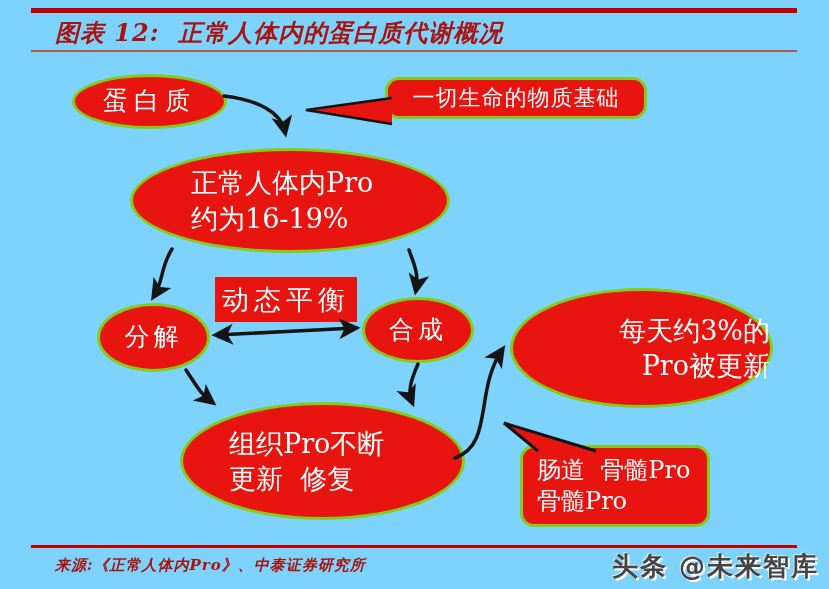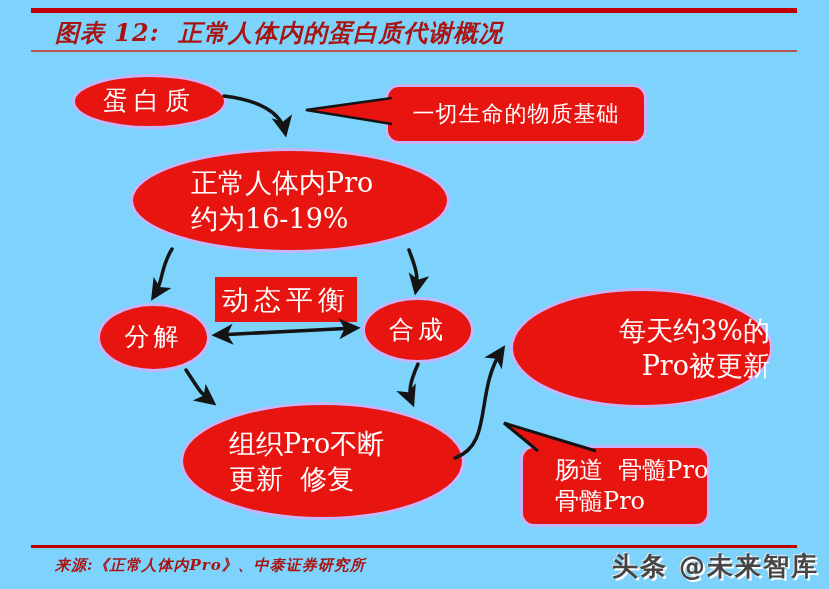--- a/index.html
+++ b/index.html
@@ -22,37 +22,37 @@
   }
   .watermark{
     position:absolute;right:10px;top:549px;
     color:#454545;font-size:26px;font-weight:700;letter-spacing:2px;
     font-family:"DejaVu Sans","Liberation Sans",sans-serif;
     text-shadow:2px 2px 0 #ffffff,-1px -1px 0 #e6e6e6;
     white-space:pre;
   }
   .node{
     position:absolute;box-sizing:border-box;
-    background:#e81410;border:3px solid #c4b5fd;
+    background:#e81410;border:3px solid #84cc16;
     color:#ffffff;display:flex;flex-direction:column;justify-content:center;align-items:center;
     line-height:1.3;text-align:left;
   }
   .node .line{white-space:pre;}
   .ellipse{border-radius:50%;}
   .bubble{border-radius:14px;}
   .rect{border:none;}
   .protein   {left:72px;  top:74px;  width:155px; height:55px;  font-size:25px; letter-spacing:6px;}
-  .basis     {left:385px; top:84px;  width:262px; height:60px;  font-size:22px; letter-spacing:1px;}
+  .basis     {left:385px; top:77px;  width:262px; height:42px;  font-size:22px; letter-spacing:1px;}
   .bodypro   {left:130px; top:148px; width:320px; height:105px; font-size:27px; align-items:flex-start; padding-left:58px;}
   .balance   {left:215px; top:277px; width:142px; height:45px;  font-size:27px; letter-spacing:5px;}
   .decompose {left:97px;  top:303px; width:113px; height:69px;  font-size:25px; letter-spacing:4px;}
   .synthesize{left:362px; top:297px; width:112px; height:66px;  font-size:25px; letter-spacing:4px;}
   .tissue    {left:180px; top:402px; width:285px; height:118px; font-size:27px; align-items:flex-start; padding-left:46px;}
   .renewal   {left:510px; top:288px; width:263px; height:120px; font-size:27px; align-items:flex-end; padding-left:40px;}
-  .fast      {left:520px; top:445px; width:190px; height:82px;  font-size:24px; align-items:flex-start; padding-left:32px;}
+  .fast      {left:520px; top:445px; width:190px; height:82px;  font-size:24px; align-items:flex-start; padding-left:14px;}
   .arrows{position:absolute;left:0;top:0;pointer-events:none;}
 </style>
 </head>
 <body>
 
 <div class="page">
 
   <div class="rule rule-top"></div>
   <div class="fig-title">图表 12:  正常人体内的蛋白质代谢概况</div>
   <div class="rule rule-title"></div>

